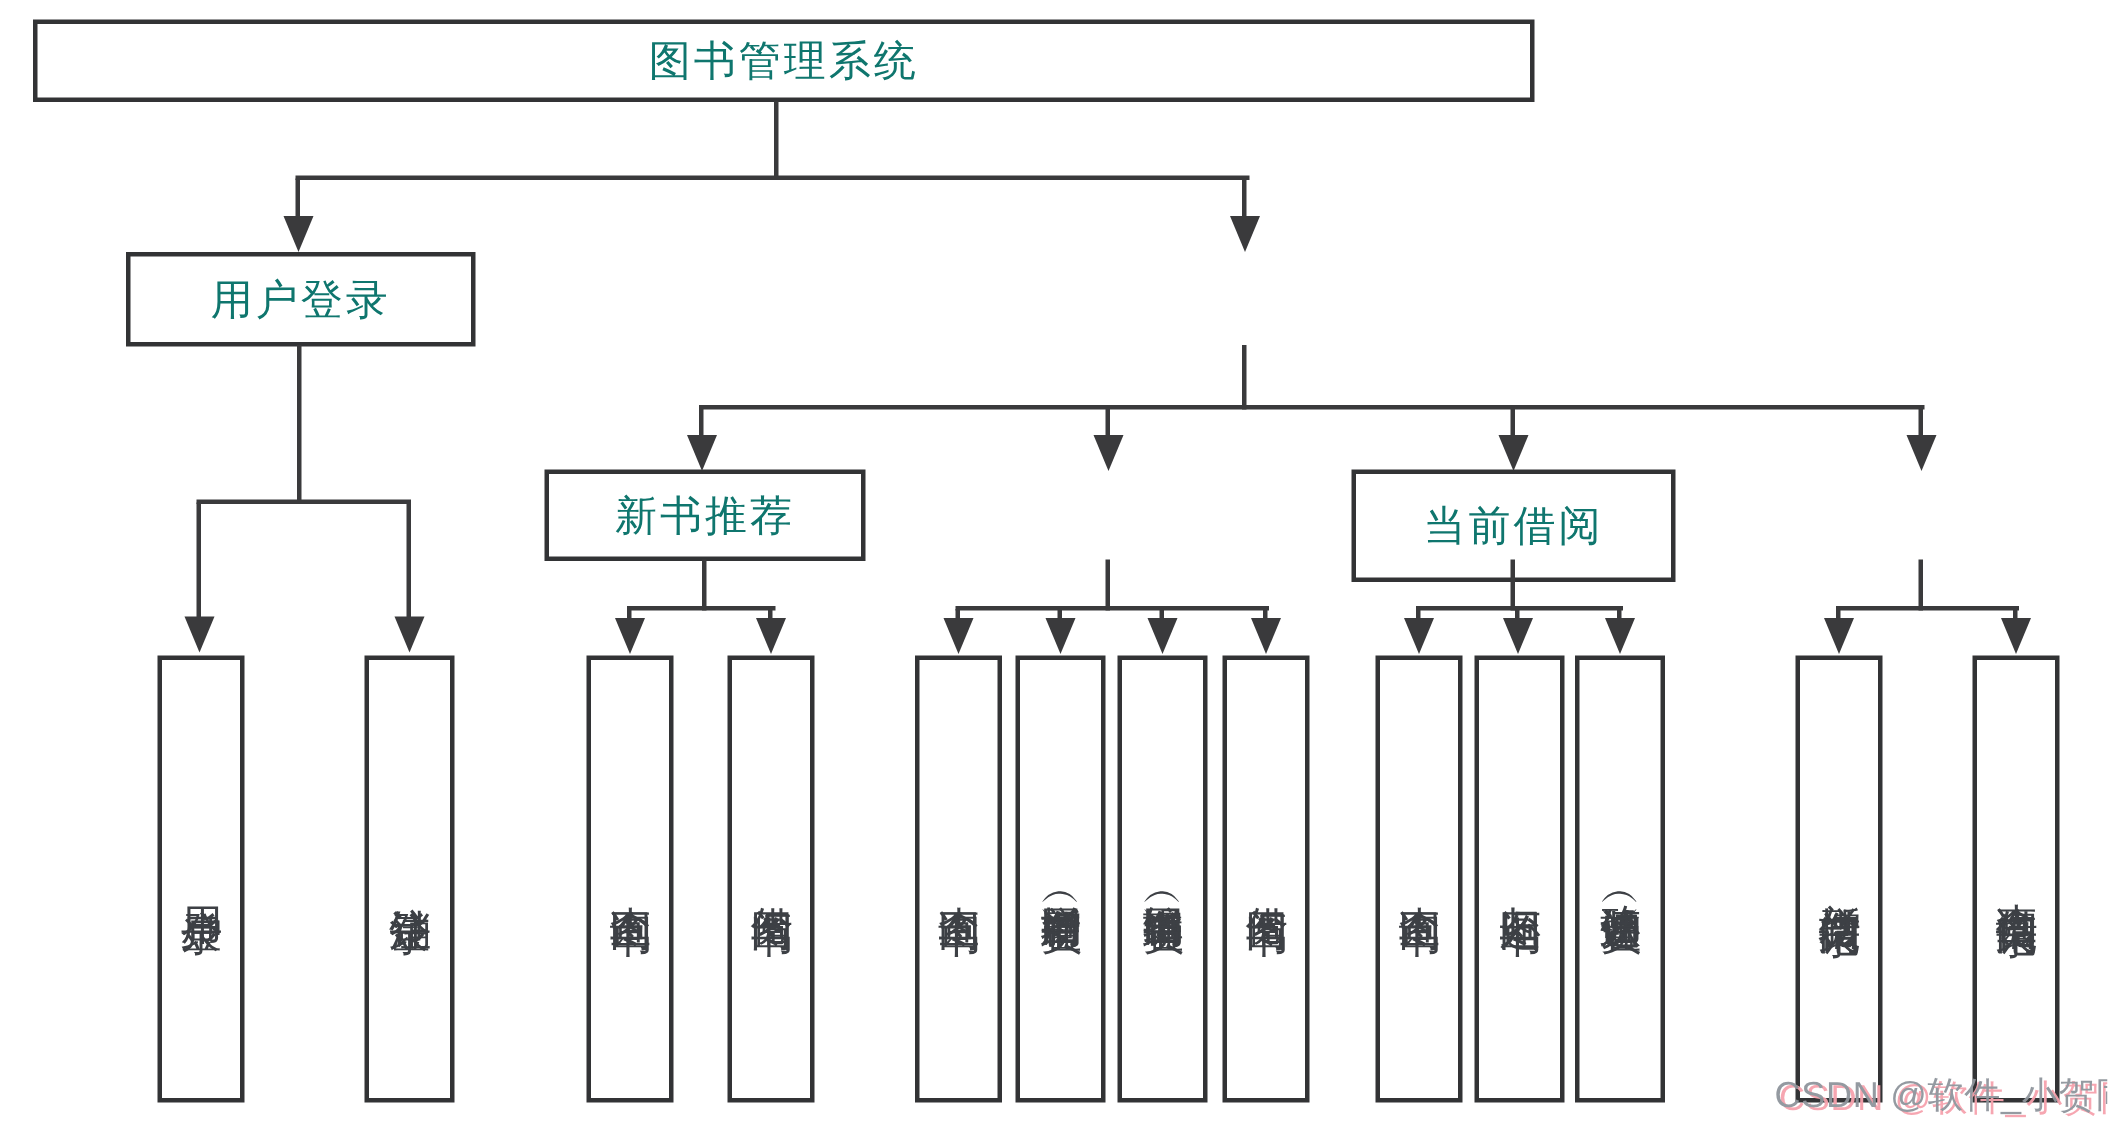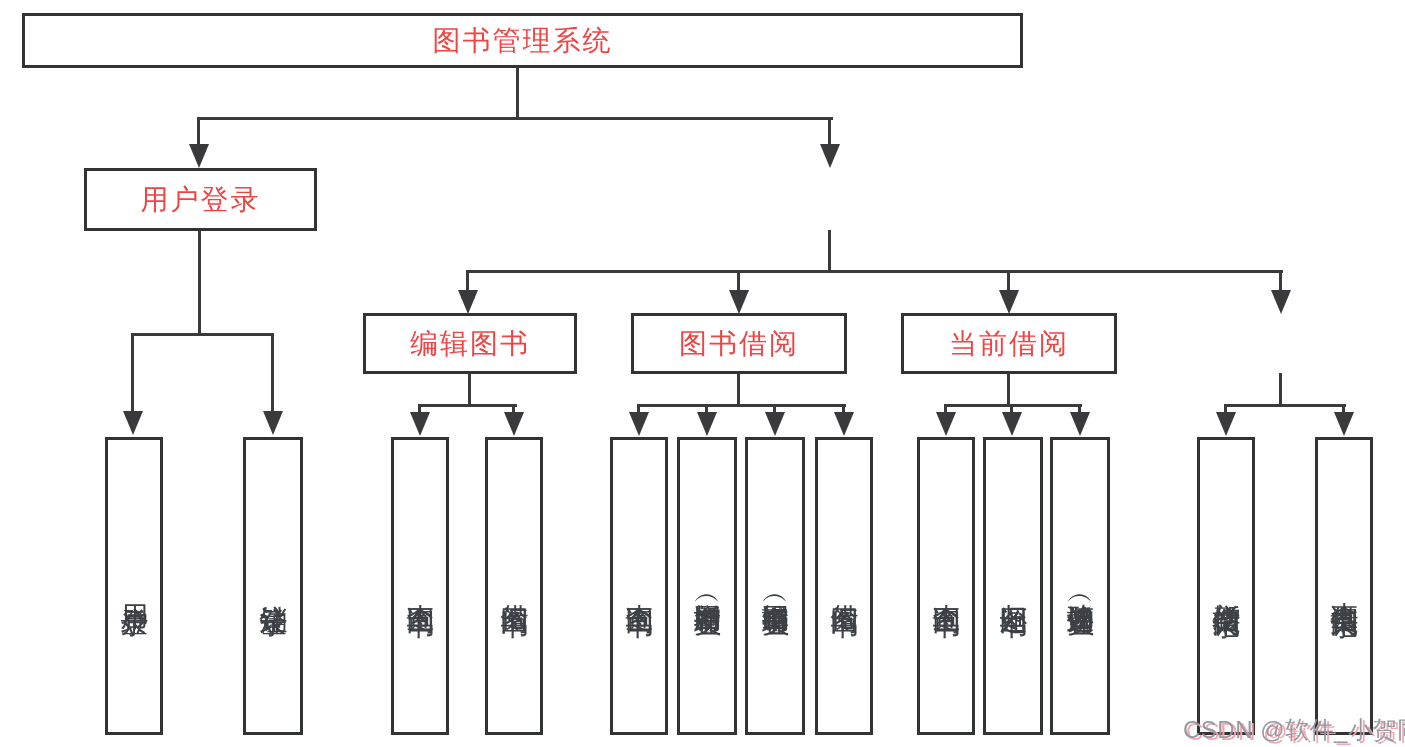--- a/index.html
+++ b/index.html
@@ -5,21 +5,21 @@
   html,body{margin:0;padding:0;background:#ffffff;}
   .stage{
     position:relative;width:1405px;height:747px;background:#ffffff;overflow:hidden;
     font-family:"Liberation Sans","DejaVu Sans",sans-serif;
     color:#3d4045;
   }
   .box{
     position:absolute;background:#ffffff;border:3px solid #323335;
     display:flex;align-items:center;justify-content:center;box-sizing:border-box;
   }
-  .hlabel{font-size:28px;letter-spacing:2px;white-space:nowrap;color:#ef4444;}
+  .hlabel{font-size:28px;letter-spacing:2px;white-space:nowrap;color:#0f766e;}
   .vtext{
     writing-mode:vertical-rl;text-orientation:mixed;
     font-size:28px;letter-spacing:2px;line-height:1;color:#3d4045;white-space:nowrap;
   }
   .vtext.tight{letter-spacing:1px;font-size:27px;}
   .vline{position:absolute;width:3px;background:#3a3a3c;}
   .hline{position:absolute;height:3px;background:#3a3a3c;}
   .arrowhead{
     position:absolute;width:0;height:0;
     border-left:10px solid transparent;border-right:10px solid transparent;
@@ -38,26 +38,23 @@
 
   <div class="box" style="left:22px;top:13px;width:1001px;height:55px;">
     <span class="hlabel">图书管理系统</span>
   </div>
 
   <div class="box" style="left:84px;top:168px;width:233px;height:63px;">
     <span class="hlabel">用户登录</span>
   </div>
 
   <div class="box" style="left:363px;top:313px;width:214px;height:61px;">
-    <span class="hlabel">编辑图书</span>
+    <span class="hlabel">新书推荐</span>
   </div>
-  <div class="box" style="left:631px;top:313px;width:216px;height:61px;">
-    <span class="hlabel">图书借阅</span>
-  </div>
-  <div class="box" style="left:901px;top:313px;width:216px;height:61px;">
+  <div class="box" style="left:901px;top:313px;width:216px;height:75px;">
     <span class="hlabel">当前借阅</span>
   </div>
 
   <div class="box" style="left:105px;top:437px;width:58px;height:298px;">
     <span class="vtext">用户登录</span>
   </div>
   <div class="box" style="left:243px;top:437px;width:60px;height:298px;">
     <span class="vtext">注销登录</span>
   </div>
 

